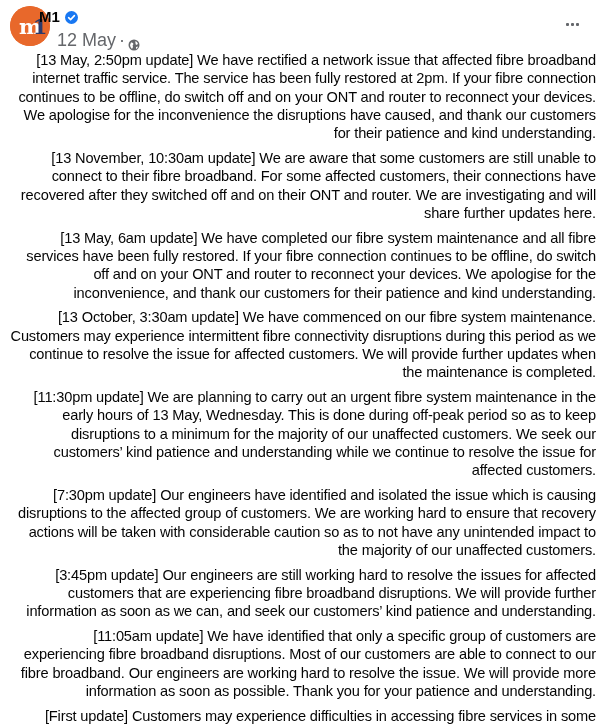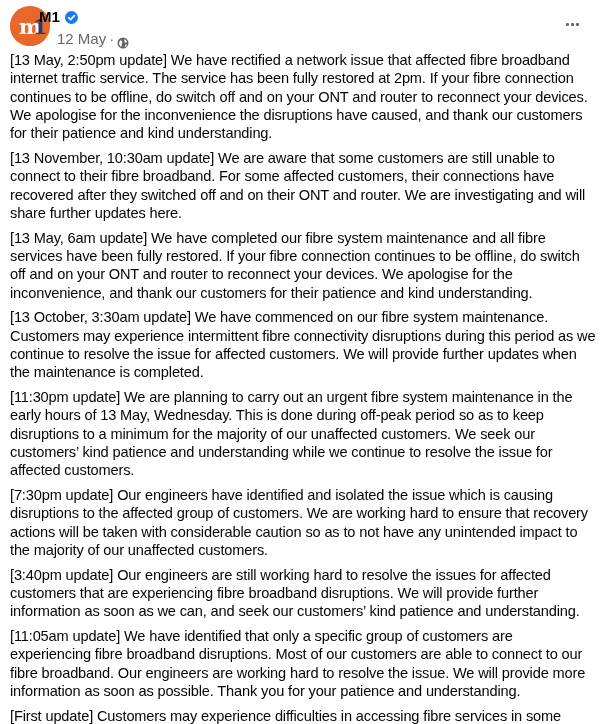--- a/index.html
+++ b/index.html
@@ -4,27 +4,27 @@
 <style>
   html, body { margin: 0; padding: 0; background: #ffffff; }
   body { width: 602px; height: 724px; overflow: hidden; font-family: "Liberation Sans", "DejaVu Sans", sans-serif; color: #050505; }
   .post { position: relative; width: 602px; height: 724px; }
   .header { position: absolute; left: 10px; top: 6px; height: 40px; width: 582px; }
   .avatar { position: absolute; left: 0; top: 0; width: 40px; height: 40px; border-radius: 50%; background: #e8682b; overflow: hidden; }
   .avatar svg { display: block; }
   .name-row { position: absolute; left: 29px; top: 2px; display: flex; align-items: center; }
   .page-name { font-weight: bold; font-size: 15px; color: #050505; }
   .verified { margin-left: 5px; width: 13px; height: 13px; display: inline-block; }
-  .meta-row { position: absolute; left: 47px; top: 24px; display: flex; align-items: flex-end; font-size: 15px; color: #65676b; }
+  .meta-row { position: absolute; left: 47px; top: 24px; display: flex; align-items: center; font-size: 18px; color: #65676b; }
   .dot { margin: 0 3px; }
   .globe { width: 12px; height: 12px; display: inline-block; }
   .more { position: absolute; right: 8px; top: 10px; width: 24px; height: 16px; display: flex; justify-content: center; align-items: center; gap: 2px; cursor: pointer; }
   .more span { width: 3px; height: 3px; background: #65676b; border-radius: 1px; display: block; }
   .body { position: absolute; left: 10px; top: 51px; width: 586px; font-size: 14.6px; line-height: 18.3px; color: #050505; letter-spacing: -0.15px; }
-  .body p { margin: 0 0 6.5px 0; }
+  .body p { margin: 0 0 6.5px 0; text-align: right; }
 </style>
 </head>
 <body>
 
 <div class="post">
   <div class="header">
     <div class="avatar">
       <svg width="40" height="40" viewBox="0 0 40 40">
         <circle cx="20" cy="20" r="20" fill="#e8682b"></circle>
         <text x="19" y="28" text-anchor="middle" font-family="DejaVu Serif, serif" font-weight="bold" font-size="21" fill="#ffffff" letter-spacing="-2">m</text>
@@ -59,17 +59,17 @@
     </div>
   </div>
 
   <div class="body">
     <p>[13 May, 2:50pm update] We have rectified a network issue that affected fibre broadband internet traffic service. The service has been fully restored at 2pm. If your fibre connection continues to be offline, do switch off and on your ONT and router to reconnect your devices. We apologise for the inconvenience the disruptions have caused, and thank our customers for their patience and kind understanding.</p>
     <p>[13 November, 10:30am update] We are aware that some customers are still unable to connect to their fibre broadband. For some affected customers, their connections have recovered after they switched off and on their ONT and router. We are investigating and will share further updates here.</p>
     <p>[13 May, 6am update] We have completed our fibre system maintenance and all fibre services have been fully restored. If your fibre connection continues to be offline, do switch off and on your ONT and router to reconnect your devices. We apologise for the inconvenience, and thank our customers for their patience and kind understanding.</p>
     <p>[13 October, 3:30am update] We have commenced on our fibre system maintenance. Customers may experience intermittent fibre connectivity disruptions during this period as we continue to resolve the issue for affected customers. We will provide further updates when the maintenance is completed.</p>
     <p>[11:30pm update] We are planning to carry out an urgent fibre system maintenance in the early hours of 13 May, Wednesday. This is done during off-peak period so as to keep disruptions to a minimum for the majority of our unaffected customers. We seek our customers’ kind patience and understanding while we continue to resolve the issue for affected customers.</p>
     <p>[7:30pm update] Our engineers have identified and isolated the issue which is causing disruptions to the affected group of customers. We are working hard to ensure that recovery actions will be taken with considerable caution so as to not have any unintended impact to the majority of our unaffected customers.</p>
-    <p>[3:40pm update] Our engineers are still working hard to resolve the issues for affected customers that are experiencing fibre broadband disruptions. We will provide further information as soon as we can, and seek our customers’ kind patience and understanding.</p>
+    <p>[3:45pm update] Our engineers are still working hard to resolve the issues for affected customers that are experiencing fibre broadband disruptions. We will provide further information as soon as we can, and seek our customers’ kind patience and understanding.</p>
     <p>[11:05am update] We have identified that only a specific group of customers are experiencing fibre broadband disruptions. Most of our customers are able to connect to our fibre broadband. Our engineers are working hard to resolve the issue. We will provide more information as soon as possible. Thank you for your patience and understanding.</p>
     <p>[First update] Customers may experience difficulties in accessing fibre services in some areas in the western, central and eastern parts of Singapore. Our engineers are working hard to resolve the issue. We apologise for the inconvenience and will provide updates as soon as possible. Thank you for your patience and understanding.</p>
   </div>
 </div>
 
 </body></html>

